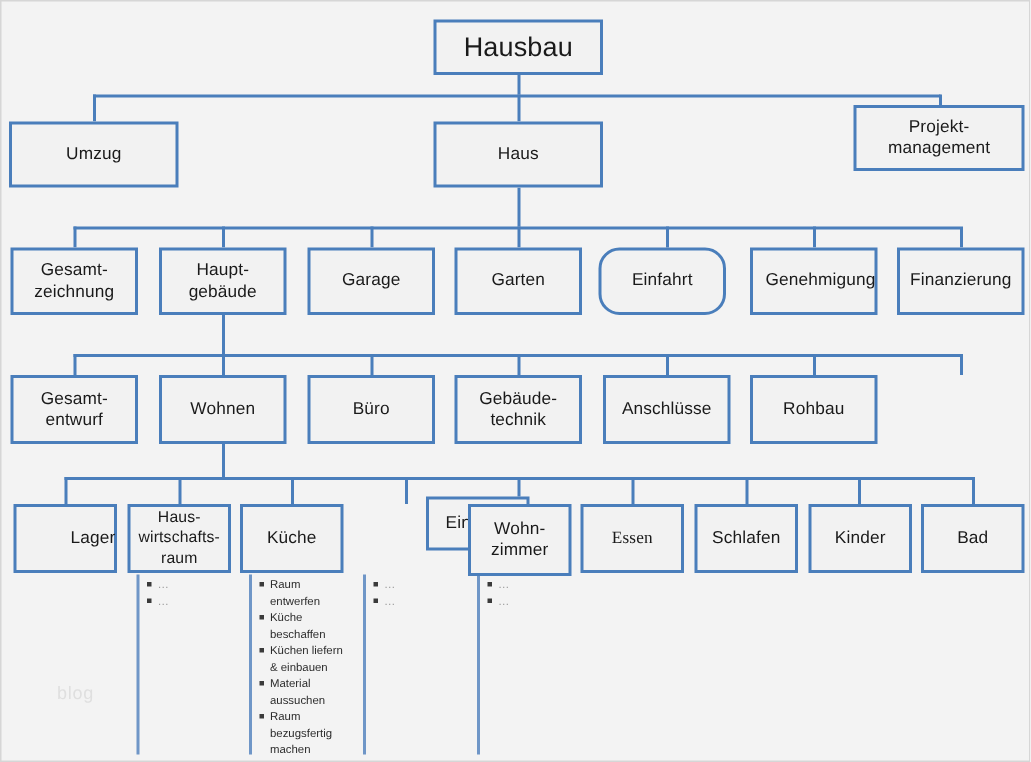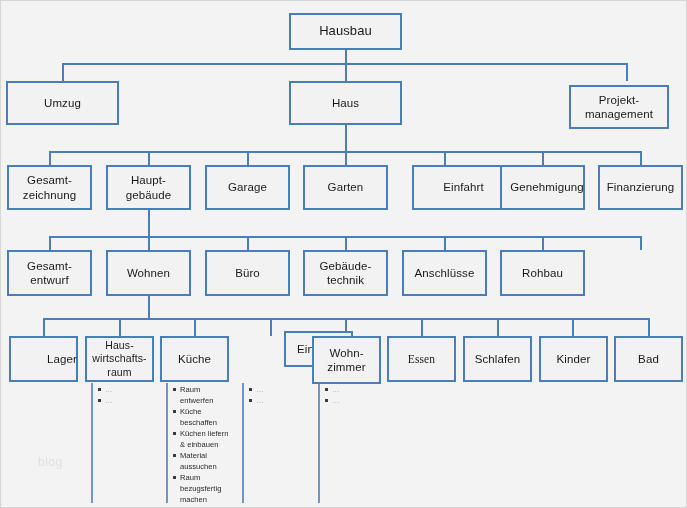--- a/index.html
+++ b/index.html
@@ -40,21 +40,21 @@
     display: flex;
     align-items: center;
     justify-content: center;
     text-align: center;
     font-size: 11.5px;
     line-height: 1.25;
     padding: 2px 3px;
     white-space: pre-line;
     letter-spacing: .1px;
   }
-  .node.root { font-size: 13px; }
+  .node.root { font-size: 18px; }
   
   .blist {
     position: absolute;
     box-sizing: border-box;
     font-size: 7.6px;
     line-height: 1.42;
     color: #2b2b2b;
   }
   .blist ul {
     margin: 0;
@@ -136,30 +136,30 @@
 
   <div class="leafdrop" style="left:90px; top:382px; height:120px;"></div>
   <div class="leafdrop" style="left:165px; top:382px; height:120px;"></div>
   <div class="leafdrop" style="left:241px; top:382px; height:120px;"></div>
   <div class="leafdrop" style="left:317px; top:382px; height:120px;"></div>
 
   <div class="node root" style="left:288px; top:12px; width:113px; height:37px;">Hausbau</div>
 
   <div class="node" style="left:5px; top:80px; width:113px; height:44px;">Umzug</div>
   <div class="node" style="left:288px; top:80px; width:113px; height:44px;">Haus</div>
-  <div class="node" style="left:568px; top:84px; width:100px; height:44px;">Projekt-
+  <div class="node" style="left:568px; top:69px; width:114px; height:44px;">Projekt-
 management</div>
 
   <div class="node" style="left:6px; top:164px; width:85px; height:45px;">Gesamt-
 zeichnung</div>
   <div class="node" style="left:105px; top:164px; width:85px; height:45px;text-align:center;">Haupt-
 gebäude</div>
   <div class="node" style="left:204px; top:164px; width:85px; height:45px;">Garage</div>
   <div class="node" style="left:302px; top:164px; width:85px; height:45px;">Garten</div>
-  <div class="node" style="left:411px; top:164px; width:103px; height:45px;">Einfahrt</div>
+  <div class="node" style="left:398px; top:164px; width:85px; height:45px;border-radius:14px;">Einfahrt</div>
   <div class="node" style="left:499px; top:164px; width:85px; height:45px;padding-left:12px;">Genehmigung</div>
   <div class="node" style="left:597px; top:164px; width:85px; height:45px;">Finanzierung</div>
 
   <div class="node" style="left:6px; top:249px; width:85px; height:46px;">Gesamt-
 entwurf</div>
   <div class="node" style="left:105px; top:249px; width:85px; height:46px;">Wohnen</div>
   <div class="node" style="left:204px; top:249px; width:85px; height:46px;">Büro</div>
   <div class="node" style="left:302px; top:249px; width:85px; height:46px;">Gebäude-
 technik</div>
   <div class="node" style="left:401px; top:249px; width:85px; height:46px;">Anschlüsse</div>

